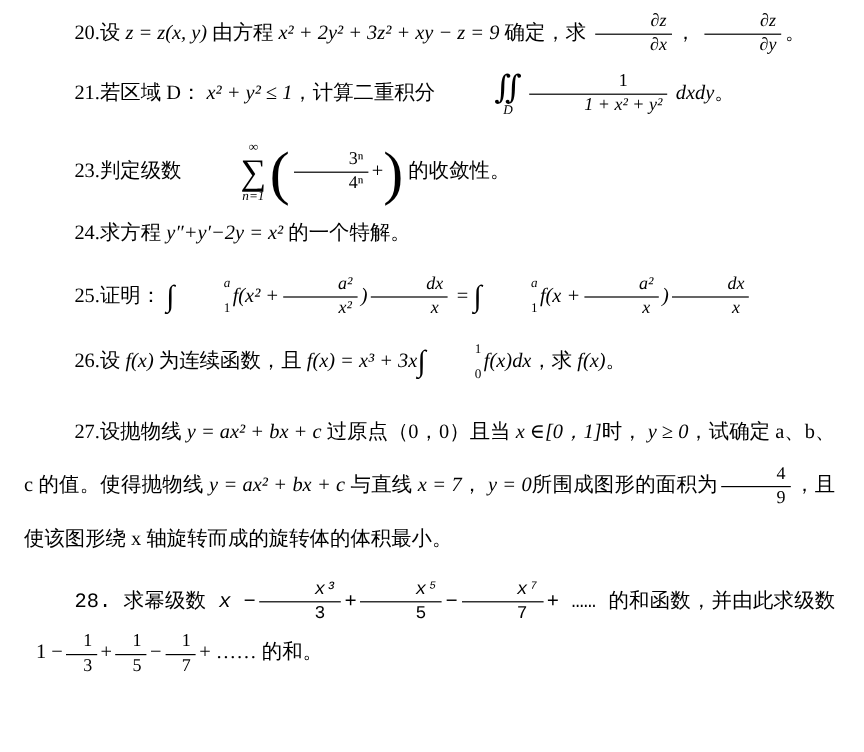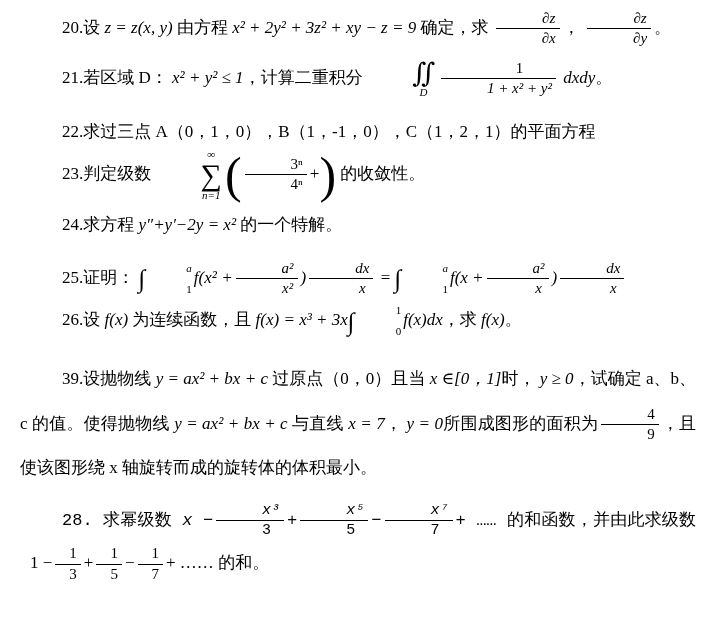--- a/index.html
+++ b/index.html
@@ -43,21 +43,21 @@
 
   .bigparen { font-size: 50px; line-height: 0; vertical-align: middle; font-style: normal; }
   .sqrt-arg { border-top: 1px solid #000; padding: 0 2px; font-style: italic; }
 
   
   .p20 { margin: 4px 0 12px; }
   .p21 { margin: 0 0 20px; }
   .p22 { margin: 0 0 4px; }
   .p23 { margin: 0 0 10px; }
   .p24 { margin: 0 0 22px; }
-  .p25 { margin: 0 0 8px; }
+  .p25 { margin: 0 0 20px; }
   .p26 { margin: 0 0 20px; }
   .p27 { margin: 0 0 12px; line-height: 2.6; text-align: justify; }
   .p28a { margin: 0 0 6px; text-align: justify; text-align-last: justify; font-family: Liberation Mono, monospace; }
   .p28b { margin: 0; text-indent: 10px; }
 </style>
 </head>
 <body>
 
 <div class="doc">
 
@@ -74,23 +74,20 @@
   <p class="prob p21">
     <span class="t">21.</span><span class="t">若区域 D：</span>
     <span class="m">x² + y² ≤ 1</span><span class="t">，计算二重积分</span>
     <span class="bigop iint">
         <span class="sym">∬</span>
         <span class="lim">D</span>
       </span><span class="frac"><span class="fn up">1</span><span class="fd">1 + x² + y²</span></span>
     <span class="m">dxdy</span><span class="t">。</span>
   </p>
 
-  <p class="prob p22">
-    <span class="t">22.</span><span class="t">求过三点 A（0，1，0），B（1，-1，0），C（1，2，1）的平面方程</span>
-  </p>
 
   <p class="prob p23">
     <span class="t">23.</span><span class="t">判定级数</span>
     <span class="bigop">
         <span class="lim up">∞</span>
         <span class="sym">∑</span>
         <span class="lim">n=1</span>
       </span><span class="bigparen">(</span><span class="frac"><span class="fn up">3ⁿ</span><span class="fd up">4ⁿ</span></span><span class="t">+</span><span class="bigparen">)</span>
     <span class="t">的收敛性。</span>
   </p>
@@ -119,21 +116,21 @@
     <span class="m">f(x)</span>
     <span class="t">为连续函数，且</span>
     <span class="m">f(x) = x³ + 3x</span><span class="int">∫</span><span class="ilim">
         <span class="up">1</span>
         <span class="up">0</span>
       </span><span class="m">f(x)dx</span><span class="t">，求</span>
     <span class="m">f(x)</span><span class="t">。</span>
   </p>
 
   <p class="prob p27">
-    <span class="t">39.</span><span class="t">设抛物线</span>
+    <span class="t">27.</span><span class="t">设抛物线</span>
     <span class="m">y = ax² + bx + c</span>
     <span class="t">过原点（0，0）且当</span>
     <span class="m">x ∈[0，1]</span><span class="t">时，</span>
     <span class="m">y ≥ 0</span><span class="t">，试确定 a、b、c 的值。使得抛物线</span>
     <span class="m">y = ax² + bx + c</span>
     <span class="t">与直线</span>
     <span class="m">x = 7</span><span class="t">，</span>
     <span class="m">y = 0</span><span class="t">所围成图形的面积为</span><span class="frac"><span class="fn up">4</span><span class="fd up">9</span></span><span class="t">，且使该图形绕 x 轴旋转而成的旋转体的体积最小。</span>
   </p>
 

